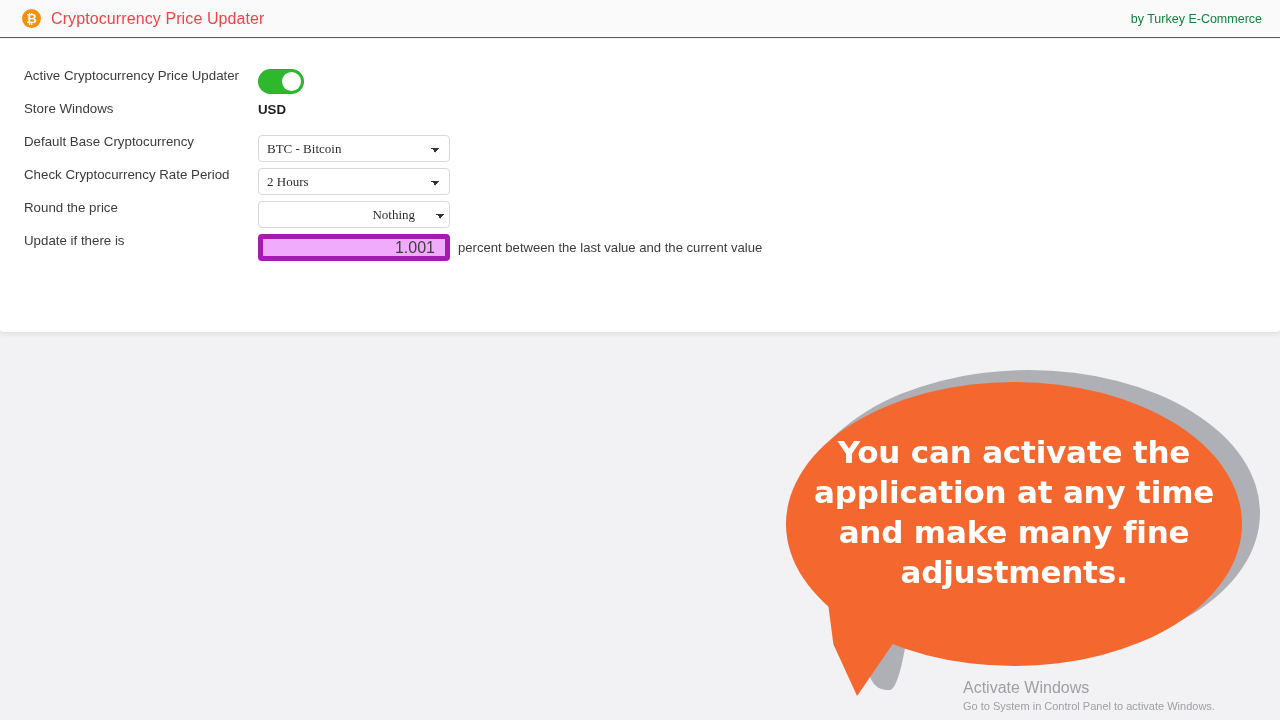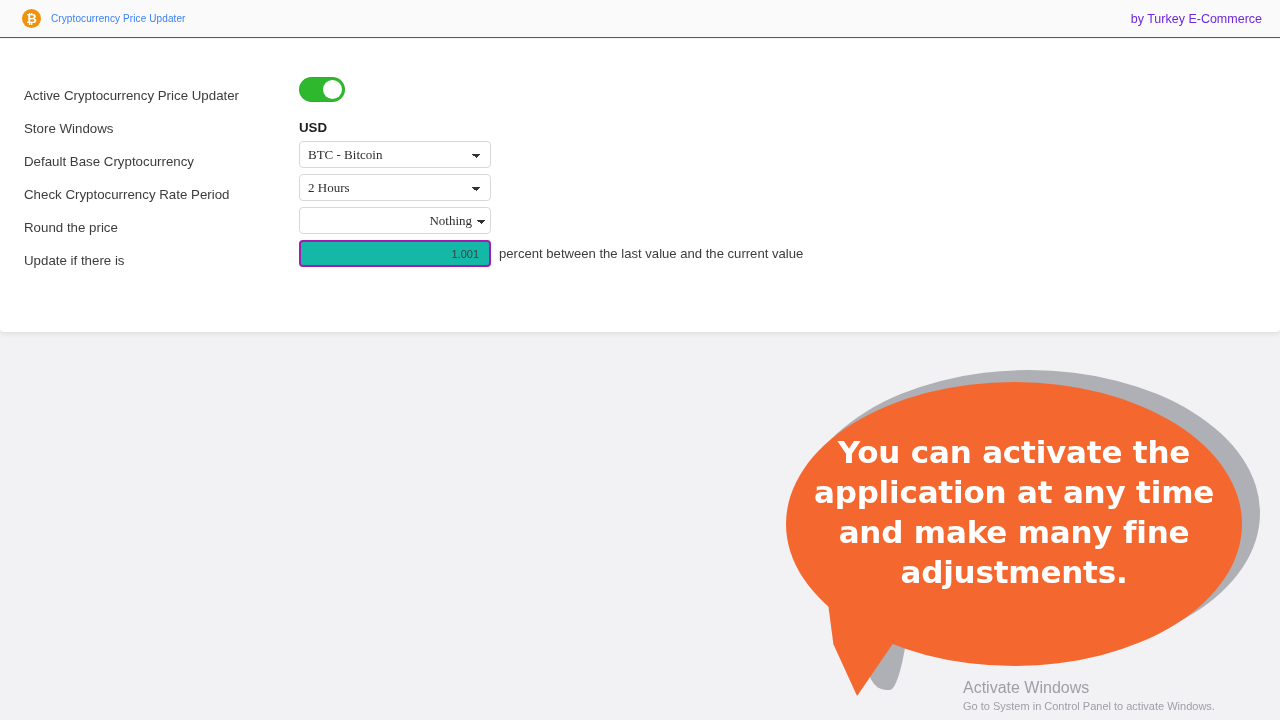--- a/index.html
+++ b/index.html
@@ -43,30 +43,30 @@
     color: #ffffff;
     font-size: 13px;
     font-weight: bold;
     line-height: 19px;
     text-align: center;
     font-family: "DejaVu Sans", sans-serif;
     flex: 0 0 auto;
   }
   .brand-title {
     margin-left: 10px;
-    font-size: 10px;
-    color: #3b82f6;
+    font-size: 16px;
+    color: #ef4444;
     letter-spacing: 0.1px;
   }
   .header-credit {
     position: absolute;
     right: 18px;
     top: 12px;
     font-size: 12.5px;
-    color: #6d28d9;
+    color: #15803d;
     margin-left: 16px;
   }
 
   
   .panel {
     position: absolute;
     top: 39px;
     left: 0;
     width: 1280px;
     height: 294px;
@@ -79,25 +79,24 @@
   }
 
   .form {
     position: absolute;
     top: 30px;
     left: 0;
     width: 100%;
   }
   .form-row {
     display: flex;
-    align-items: flex-end;
+    align-items: flex-start;
     height: 33px;
     padding-left: 24px;
     box-sizing: border-box;
-    gap: 41px;
   }
   .form-label {
     width: 234px;
     flex: 0 0 234px;
     font-size: 13.3px;
     color: #3c3c3c;
     line-height: 1;
   }
   .field-area {
     display: flex;
@@ -153,37 +152,37 @@
     padding: 0 24px 0 8px;
     font-family: Liberation Serif, serif;
     font-size: 13px;
     color: #2d2d2d;
     outline: none;
     cursor: pointer;
   }
   select.ctl.align-right {
     text-align: right;
     text-align-last: right;
-    padding: 0 18px 0 8px;
+    padding: 0 34px 0 8px;
     background-position:
       calc(100% - 9px) 11.5px,
       calc(100% - 4.5px) 11.5px;
   }
 
   
   input.num {
     width: 192px;
     height: 27px;
     box-sizing: border-box;
-    border: 2px solid #a21caf;
+    border: 5px solid #a21caf;
     border-radius: 4px;
-    background: #14b8a6;
+    background: #f0abfc;
     padding: 0 10px;
     font-family: "Liberation Sans", sans-serif;
-    font-size: 11px;
+    font-size: 16px;
     color: #404040;
     text-align: right;
     outline: none;
   }
   .suffix-text {
     margin-left: 8px;
     font-size: 13.1px;
     color: #3c3c3c;
     white-space: nowrap;
   }

